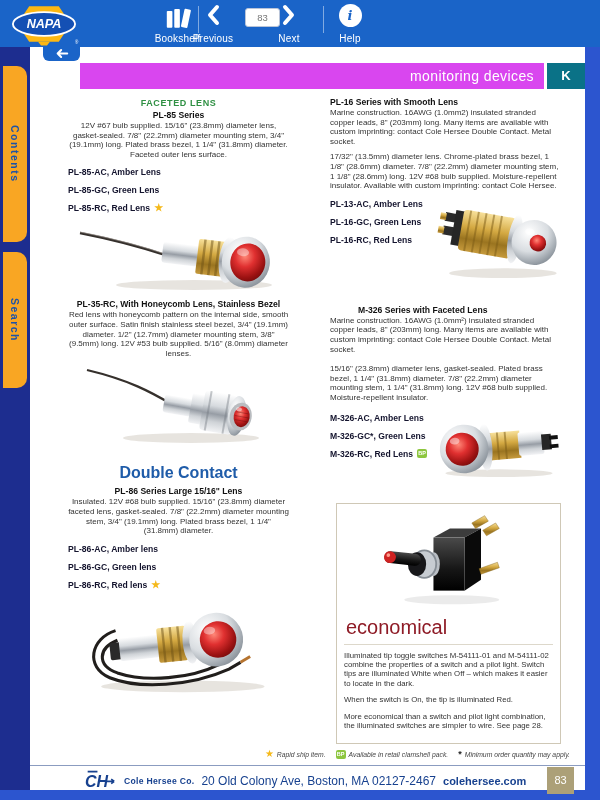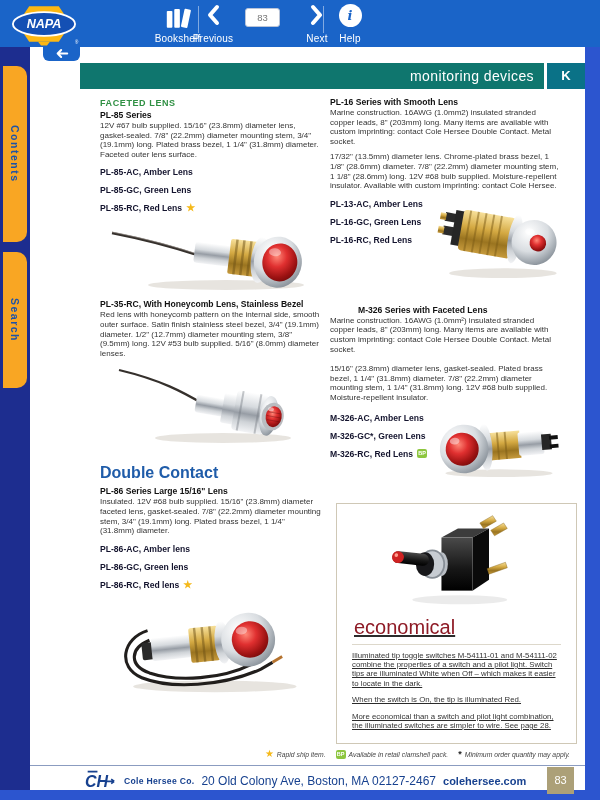--- a/index.html
+++ b/index.html
@@ -28,44 +28,44 @@
   .side-tab{position:absolute;left:3px;width:24px;background:#f9a623;border-radius:0 10px 10px 0;
         display:flex;align-items:center;justify-content:center;cursor:pointer;z-index:12;}
   .side-tab span{writing-mode:vertical-rl;font-size:10.5px;font-weight:bold;color:#1d53a8;letter-spacing:1.5px;}
   .tab-contents{top:66px;height:176px;}
   .tab-search{top:252px;height:136px;}
   .right-strip{position:absolute;left:585px;top:47px;width:15px;height:743px;background:#2c55cf;}
   .bottom-strip{position:absolute;left:0;top:790px;width:600px;height:10px;background:#2c55cf;z-index:28;}
   .page{position:absolute;left:30px;top:47px;width:555px;height:743px;background:#fff;z-index:5;}
 
   
-  .band{position:absolute;left:80px;top:63px;width:464px;height:26px;background:#0f766e;z-index:6;
+  .band{position:absolute;left:80px;top:63px;width:464px;height:26px;background:#d946ef;z-index:6;
         color:#fff;font-size:14px;letter-spacing:.4px;text-align:right;line-height:26px;padding:0;}
   .band span{padding-right:10px;}
   .kbox{position:absolute;left:547px;top:63px;width:38px;height:26px;background:#0a7287;z-index:6;
         color:#fff;font-weight:bold;font-size:13px;text-align:center;line-height:26px;}
 
   
   .col{position:absolute;top:95px;z-index:8;color:#2b2b2b;}
-  .col-left{left:100px;width:221px;}
+  .col-left{left:68px;width:221px;text-align:center;}
   .col-right{left:330px;width:229px;}
   .cat{font-size:9px;font-weight:bold;color:#2f9043;letter-spacing:.6px;margin:3px 0 2px;}
   .series{font-size:8.6px;font-weight:bold;color:#111;margin:2px 0 1px;}
   .bodytxt{font-size:8px;line-height:9.6px;color:#333;margin:1px 0 4px;}
   .code{font-size:8.6px;font-weight:bold;color:#14142e;margin-top:8px;display:flex;align-items:center;}
   .star{color:#f5b91a;font-size:10px;margin-left:4px;line-height:8px;}
   .bp-badge{display:inline-block;background:#8dc63f;color:#fff;font-size:5.5px;font-weight:bold;
         width:10px;height:9px;line-height:9px;text-align:center;border-radius:2px;margin-left:4px;}
   .h2blue{font-size:16px;font-weight:bold;color:#1f5ca9;margin:14px 0 4px;}
   .imgwrap{margin:6px 0 2px;text-align:center;}
   .codes-block{position:relative;min-height:92px;margin-top:2px;}
   .codes-block .prod-img{position:absolute;right:-6px;top:-4px;}
 
   
-  .econ-box{margin:14px 0 0 6px;width:209px;border:1px solid #cfc8b6;padding:8px 15px 6px;text-decoration:underline;}
+  .econ-box{margin:14px 0 0 6px;width:209px;border:1px solid #cfc8b6;padding:8px 7px 6px;}
   .econ-head{font-size:20px;color:#8e1b26;margin:4px 0 5px 2px;}
   .econ-rule{height:1px;background:#ddd8cb;margin:0 0 6px;}
   .econ-box p{font-size:7.8px;line-height:9.4px;color:#333;margin:0 0 7px;}
   .toggle-wrap{text-align:center;}
 
   
   .legend{position:absolute;left:0;top:749px;width:570px;display:flex;justify-content:flex-end;
         align-items:center;gap:10px;z-index:9;}
   .legend .item{display:flex;align-items:center;gap:3px;}
   .legend .txt{font-size:6.8px;font-style:italic;color:#444;}
@@ -130,21 +130,21 @@
     <span class="lbl">Bookshelf</span>
   </div>
   <div class="tsep" style="left:198px;"></div>
   <div class="tbtn" style="left:190px;width:46px;">
     <svg width="16" height="22" viewBox="0 0 16 22">
       <path d="M12,3 L5,11 L12,19" stroke="#fff" stroke-width="4" fill="none" stroke-linecap="round" stroke-linejoin="round"></path>
     </svg>
     <span class="lbl">Previous</span>
   </div>
   <input class="page-input" value="83" style="">
-  <div class="tbtn" style="left:296px;width:42px;">
+  <div class="tbtn" style="left:268px;width:42px;">
     <svg width="16" height="22" viewBox="0 0 16 22">
       <path d="M4,3 L11,11 L4,19" stroke="#fff" stroke-width="4" fill="none" stroke-linecap="round" stroke-linejoin="round"></path>
     </svg>
     <span class="lbl">Next</span>
   </div>
   <div class="tsep" style="left:323px;"></div>
   <div class="tbtn" style="left:330px;width:40px;">
     <div class="help-circle">
       <span>i</span>
     </div>

